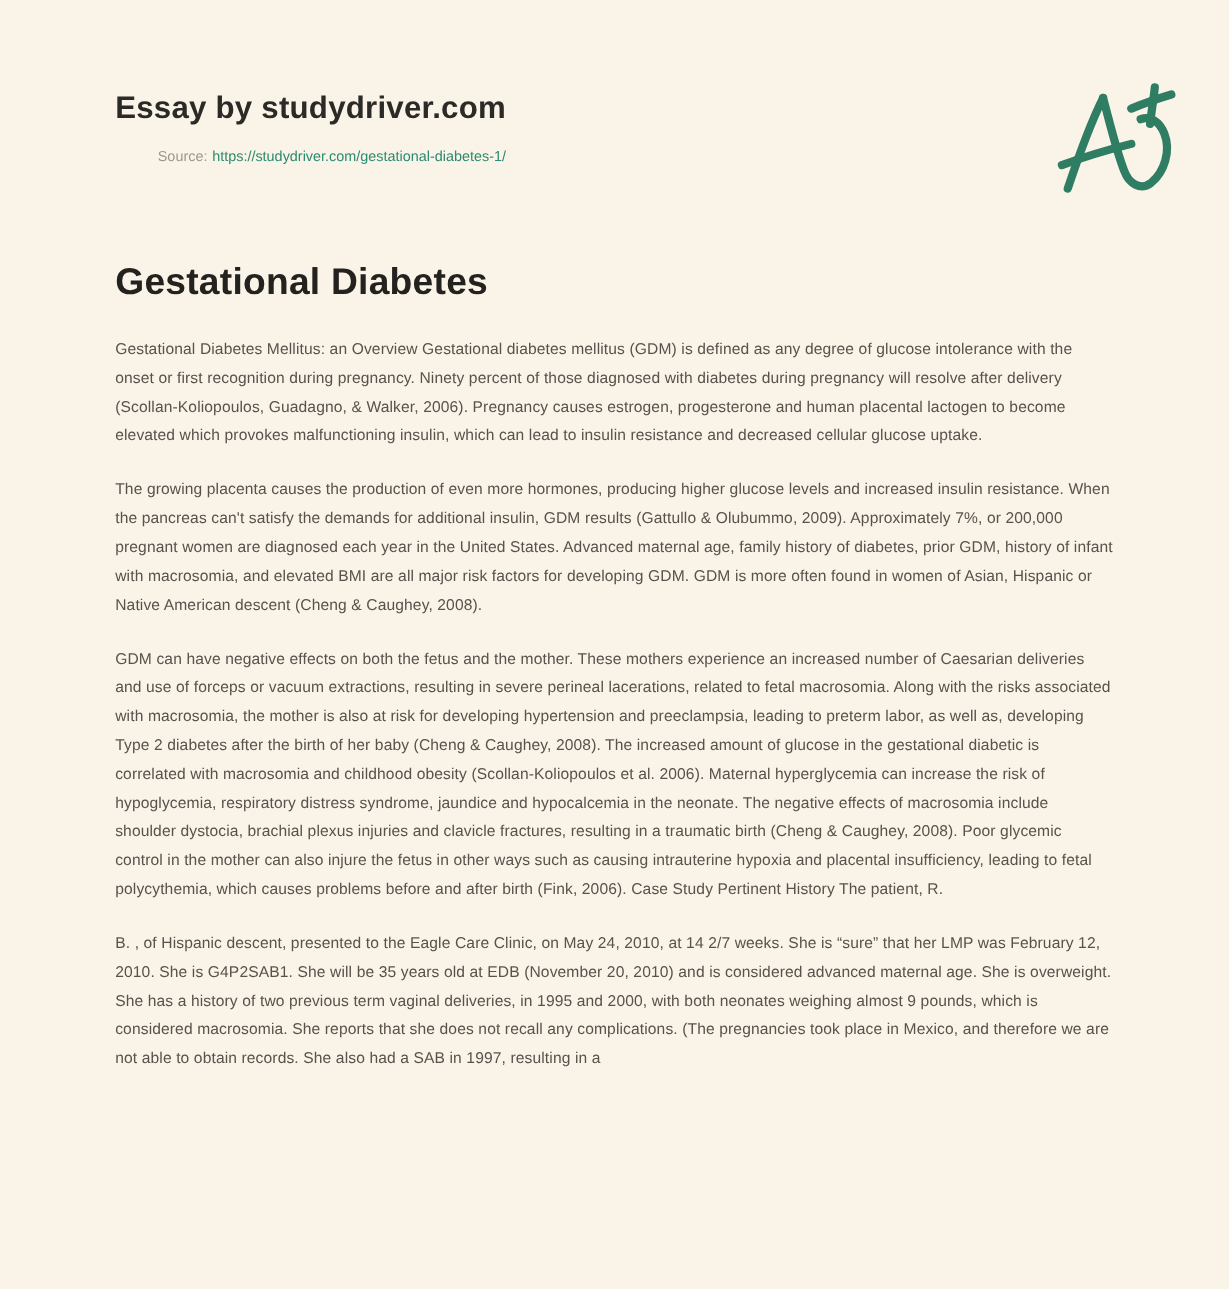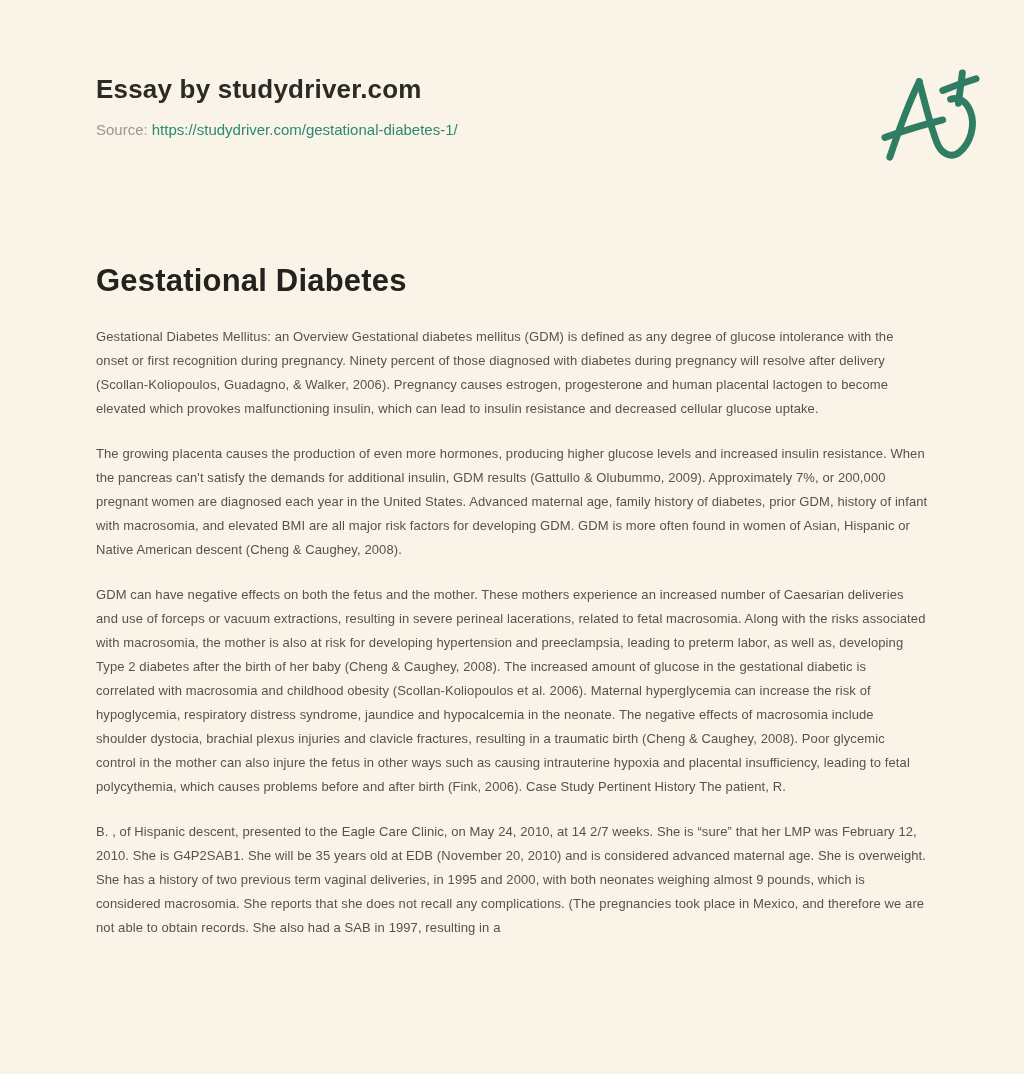--- a/index.html
+++ b/index.html
@@ -25,39 +25,40 @@
   }
   .header-left h1 {
     font-size: 26px;
     font-weight: 700;
     letter-spacing: 0.2px;
     color: var(--ink, #2B2A26);
     line-height: 1.2;
   }
   .source {
     margin-top: 15px;
-    font-size: 15px;
+    font-size: 12px;
     line-height: 20px;
+    text-align: right;
   }
   .source-label { color: var(--muted, #9C978E); }
   .source-link {
     color: var(--link, #2B8A70);
     text-decoration: none;
     font-weight: 500;
     margin-left: 4px;
   }
   .logo {
     width: 100px;
     height: 98px;
     margin-top: -8px;
     flex: 0 0 auto;
   }
   .logo svg { width: 100%; height: 100%; display: block; }
   .essay-title {
-    margin-top: 94px;
+    margin-top: 48px;
     font-size: 31px;
     font-weight: 700;
     letter-spacing: 0.2px;
     color: var(--title-ink, #23221E);
     line-height: 1.1;
   }
   .body {
     margin-top: 27px;
     width: 832px;
   }

